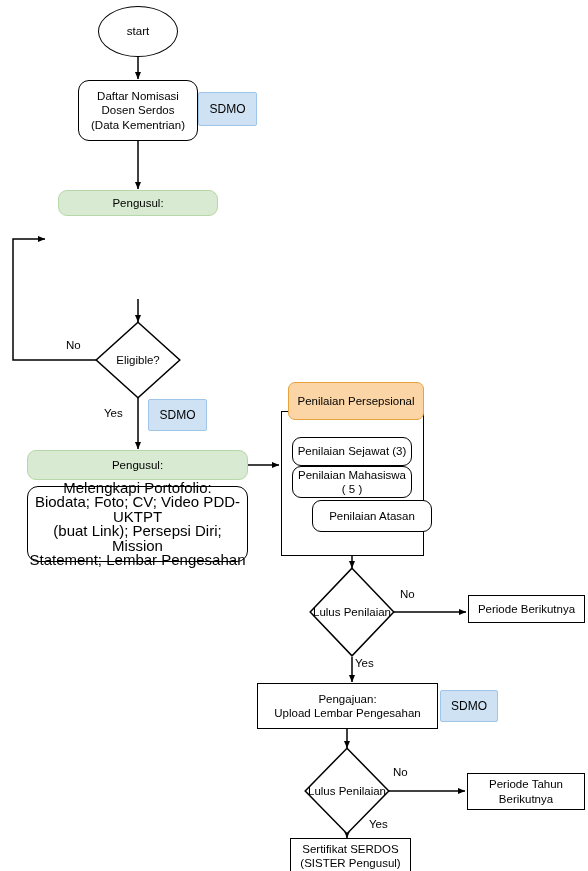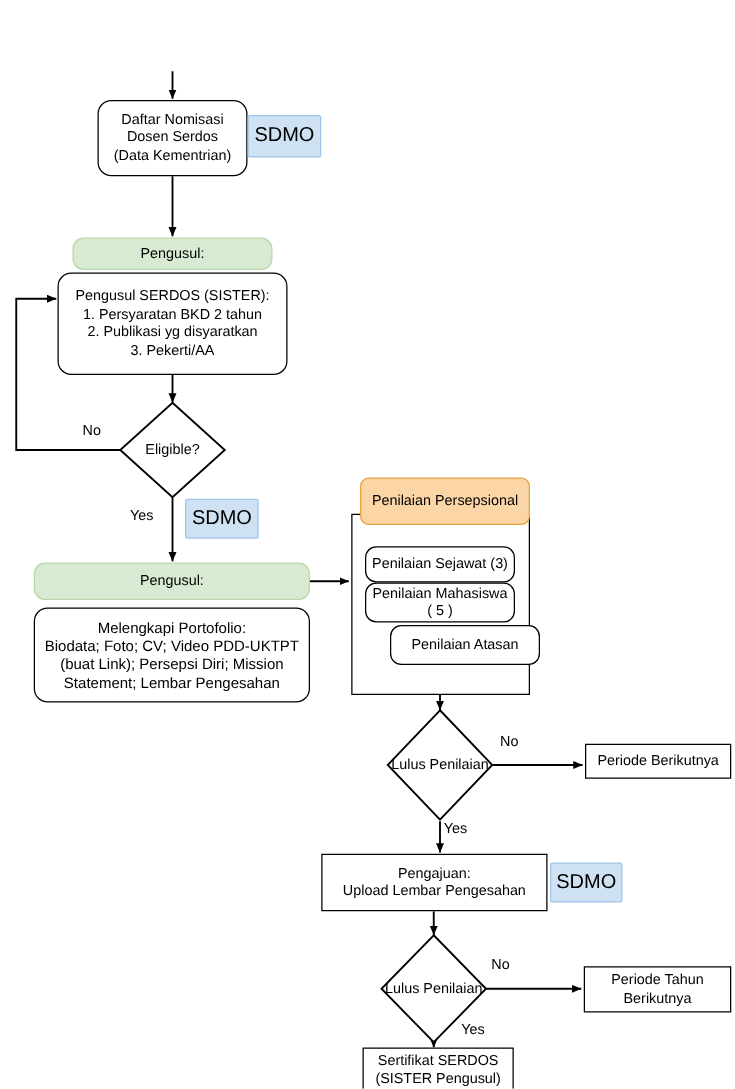--- a/index.html
+++ b/index.html
@@ -52,21 +52,21 @@
   }
   .phase {
     background: #d9ead3;
     border: 1.4px solid #b6d7a8;
     border-radius: 9px;
   }
   .badge {
     background: #cfe2f3;
     border: 1.2px solid #9fc5e8;
     border-radius: 2px;
-    font-size: 16px;
+    font-size: 12px;
   }
   .group-title {
     background: #fbd5a5;
     border: 1.2px solid #e8a33d;
     border-radius: 7px;
     font-size: 11.5px;
     z-index: 4;
   }
   .group-box {
     background: #ffffff;
@@ -149,61 +149,58 @@
       <path d="M352,657 L352,682"></path>
 
       <path d="M347,729 L347,748"></path>
 
       <path d="M389,791 L465,791"></path>
 
       <path d="M347,833 L347,838"></path>
     </g>
   </svg>
 
+  <div class="node terminator" style="left:98px; top:6px; width:80px; height:51px;">
+    <span class="nlabel">start</span>
+  </div>
 
   <div class="node rounded" style="left:78px; top:80px; width:120px; height:61px;">
     <span class="nlabel">Daftar Nomisasi
 Dosen Serdos
 (Data Kementrian)</span>
   </div>
 
   <div class="node badge" style="left:198px; top:92px; width:59px; height:34px;">
     <span class="nlabel">SDMO</span>
   </div>
 
   <div class="node phase" style="left:58px; top:190px; width:160px; height:26px;">
     <span class="nlabel">Pengusul:</span>
   </div>
 
-  <div class="node rounded" style="left:46px; top:218px; width:184px; height:82px;">
-    <span class="nlabel">Pengusul SERDOS (SISTER):
-1. Persyaratan BKD 2 tahun
-2. Publikasi yg disyaratkan
-3. Pekerti/AA</span>
-  </div>
 
   <div class="diamond-wrap" style="left:95px; top:321px; width:86px; height:78px;">
     <svg class="dshape" viewBox="0 0 86 78" xmlns="http://www.w3.org/2000/svg">
       <polygon points="43,1.2 84.8,39 43,76.8 1.2,39" fill="#ffffff" stroke="#000000" stroke-width="1.5"></polygon>
     </svg>
     <div class="dlabel">Eligible?</div>
   </div>
 
   <div class="edge-label" style="left:66px; top:339px;">No</div>
   <div class="edge-label" style="left:104px; top:407px;">Yes</div>
 
   <div class="node badge" style="left:148px; top:399px; width:59px; height:32px;">
     <span class="nlabel">SDMO</span>
   </div>
 
   <div class="node phase" style="left:27px; top:450px; width:221px; height:30px;">
     <span class="nlabel">Pengusul:</span>
   </div>
 
-  <div class="node rounded" style="left:27px; top:486px; width:221px; height:76px; font-size:12px; line-height:14.5px;">
+  <div class="node rounded" style="left:27px; top:486px; width:221px; height:76px; font-size:15px; line-height:14.5px;">
     <span class="nlabel">Melengkapi Portofolio:
 Biodata; Foto; CV; Video PDD-UKTPT
 (buat Link); Persepsi Diri; Mission
 Statement; Lembar Pengesahan</span>
   </div>
 
   <div class="node group-box" style="left:281px; top:411px; width:143px; height:145px;"></div>
 
   <div class="node group-title" style="left:288px; top:382px; width:136px; height:38px;">
     <span class="nlabel">Penilaian Persepsional</span>

